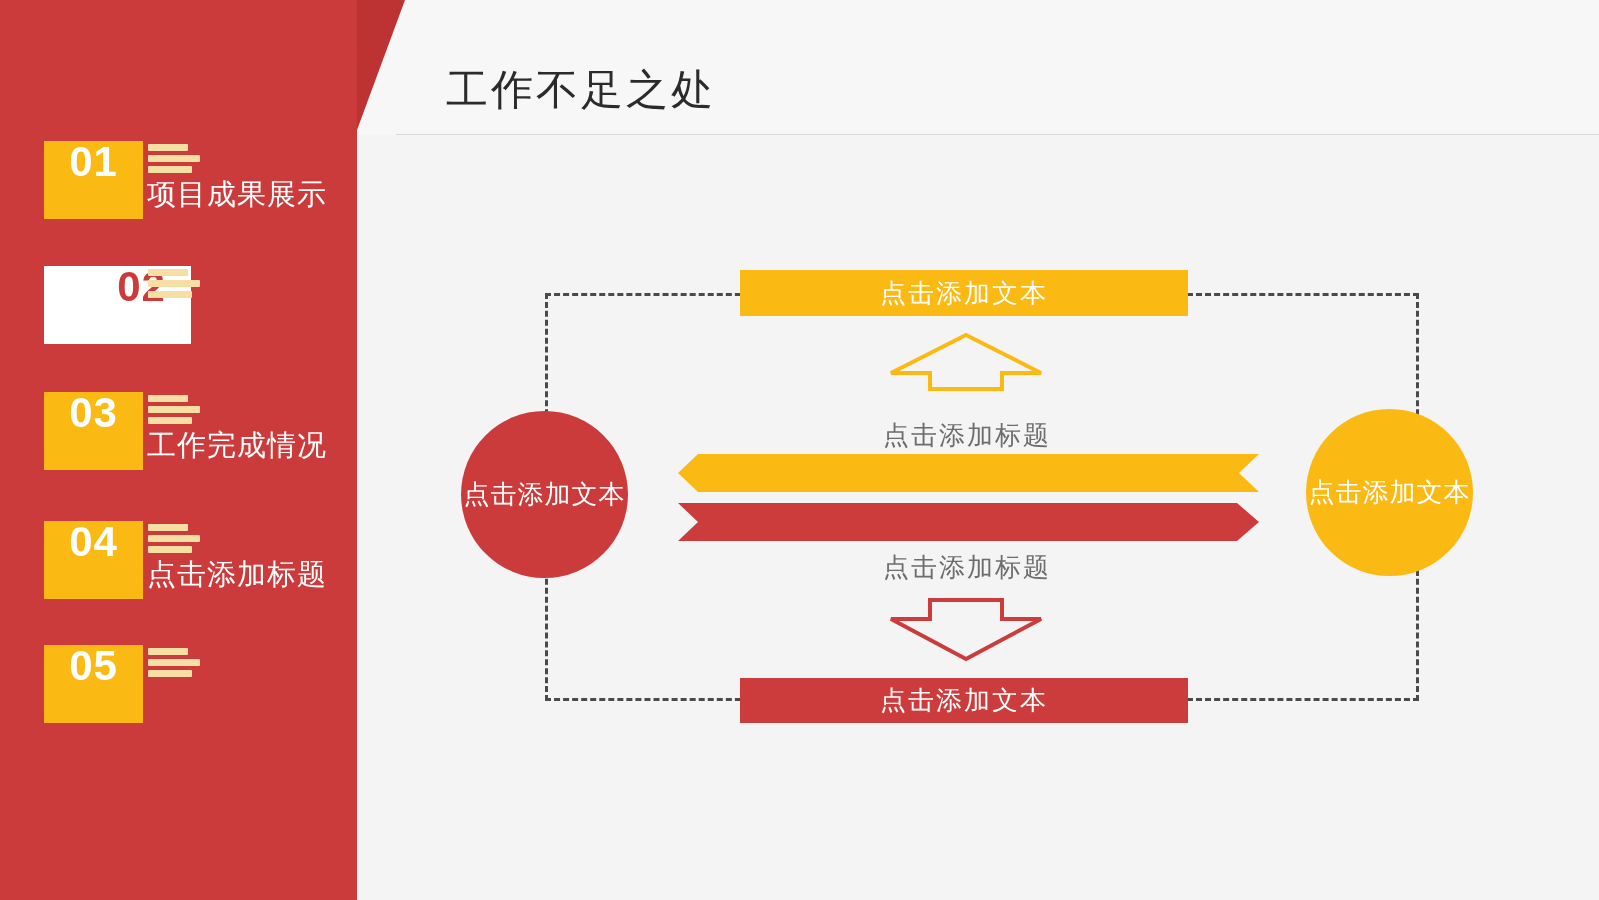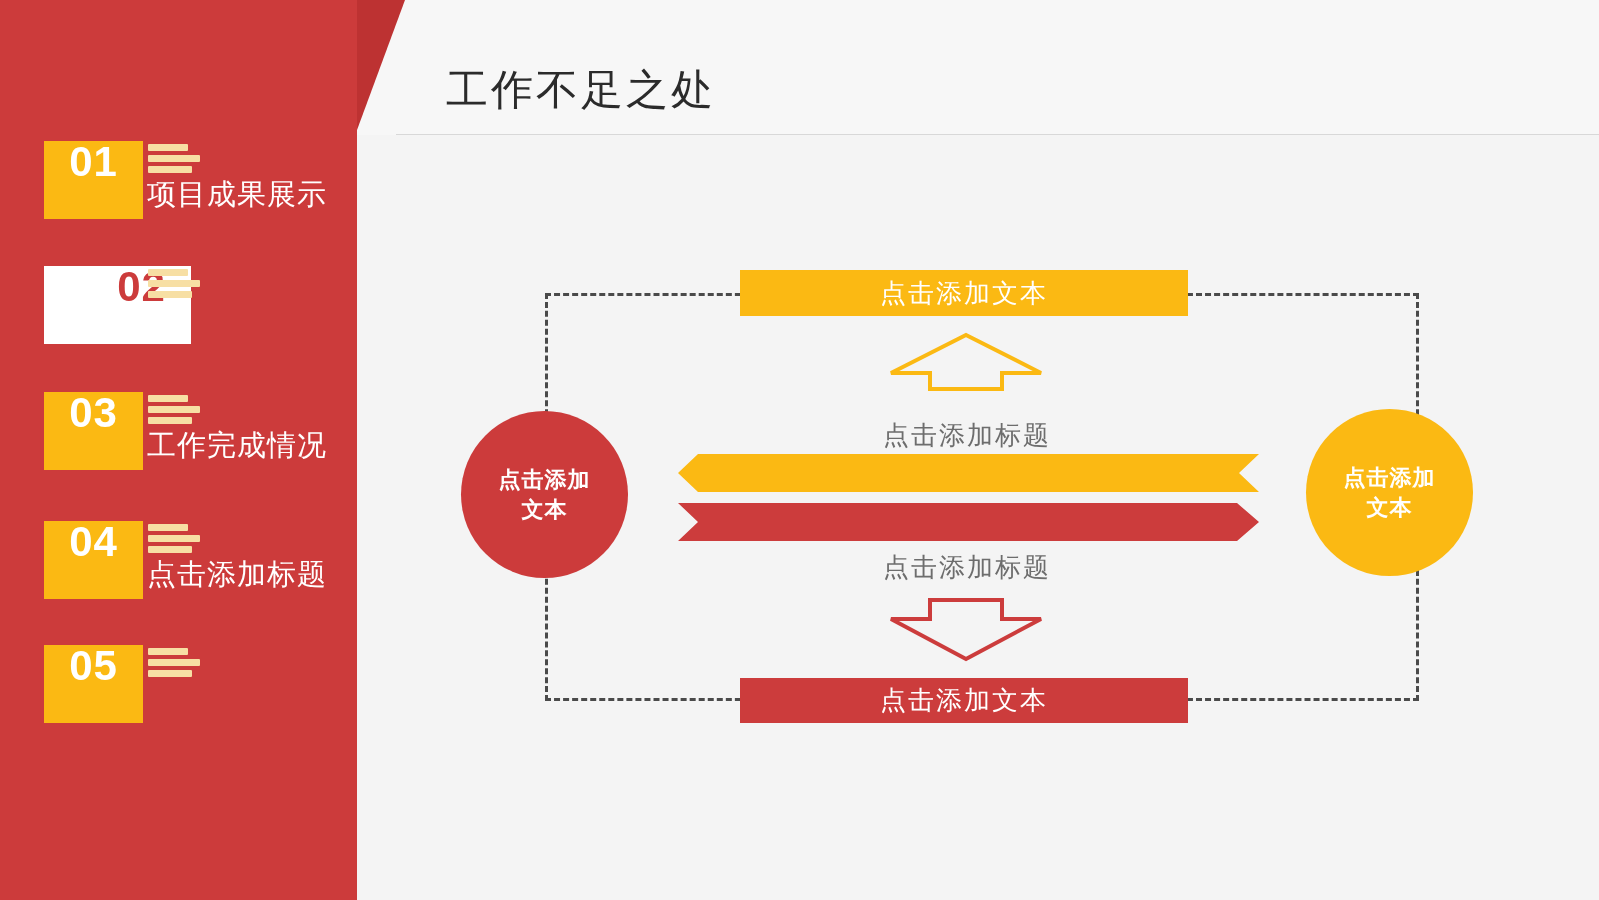--- a/index.html
+++ b/index.html
@@ -244,28 +244,27 @@
     width: 320px;
   }
 
   
   .circle {
     position: absolute;
     width: 167px;
     height: 167px;
     border-radius: 50%;
     display: flex;
-    flex-direction: column;
+    flex-direction: row;
     align-items: center;
     justify-content: center;
     color: #ffffff;
-    font-size: 22px;
+    font-size: 26px;
     line-height: 1.35;
     letter-spacing: 1px;
-    font-weight: bold;
   }
   .circle-left {
     left: 461px;
     top: 411px;
     background: #cc3b3b;
   }
   .circle-right {
     left: 1306px;
     top: 409px;
     background: #fbb913;

